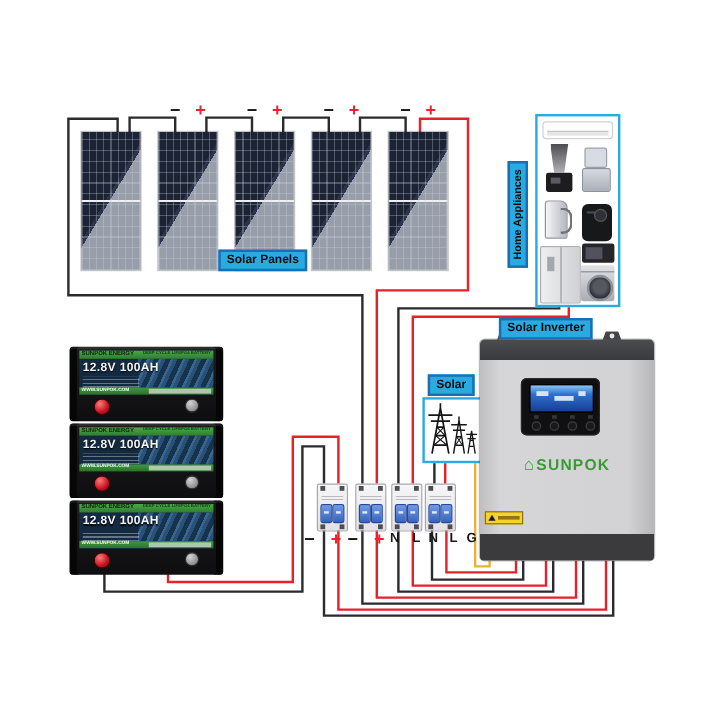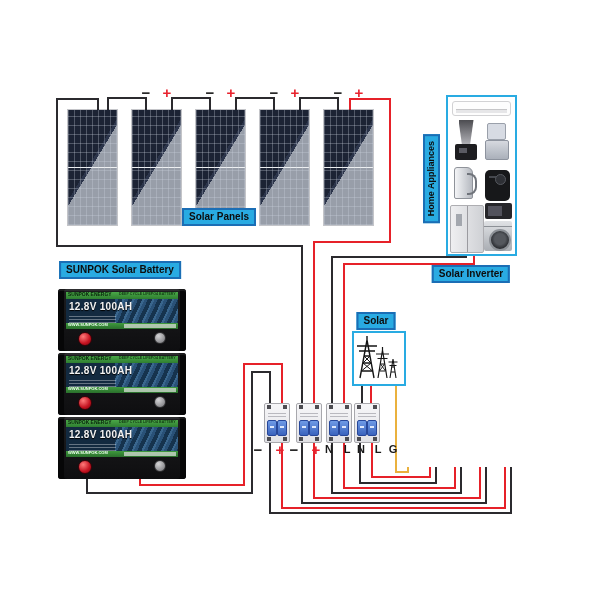--- a/index.html
+++ b/index.html
@@ -166,22 +166,21 @@
   <span class="term minus" style="left:146px">−</span>
   <span class="term plus" style="left:167px">+</span>
   <span class="term minus" style="left:210px">−</span>
   <span class="term plus" style="left:231px">+</span>
   <span class="term minus" style="left:274px">−</span>
   <span class="term plus" style="left:295px">+</span>
   <span class="term minus" style="left:338px">−</span>
   <span class="term plus" style="left:359px">+</span>
 
   <div class="badge center" style="left:219px;top:208px">Solar Panels</div>
-  <div class="badge center" style="left:120px;top:261px">SUNPOK Solar Battery</div>
-  <div class="badge center" style="left:471px;top:265px">Solar Inverter</div>
+  <div class="badge center" style="left:455px;top:265px">Solar Inverter</div>
   <div class="badge center" style="left:376px;top:312px">Solar</div>
   <div class="badge vert" style="left:423px;top:134px">Home Appliances</div>
 
   <div class="app-box">
     <div class="app ic-ac"></div>
     <div class="app ic-blender">
       <div class="bl-jar"></div>
       <div class="bl-base"></div>
     </div>
     <div class="app ic-processor">
@@ -265,20 +264,41 @@
       <div class="bat-fine"></div>
       <div class="bat-green-bot">
         <span class="bat-web">WWW.SUNPOK.COM</span>
         <span class="bat-seg"></span>
       </div>
     </div>
     <span class="terminal-pos"></span>
     <span class="terminal-neg"></span>
   </div>
 
+  <div class="inverter">
+    <span class="inv-tab" style="left:14px"></span>
+    <span class="inv-tab" style="left:102px"></span>
+    <div class="inv-top"></div>
+    <div class="inv-display">
+      <div class="inv-screen">
+        <span class="scr-mark" style="left:5px;top:5px;width:10px;height:4px"></span>
+        <span class="scr-mark" style="left:20px;top:9px;width:16px;height:4px"></span>
+        <span class="scr-mark" style="left:40px;top:5px;width:6px;height:4px"></span>
+      </div>
+      <span class="inv-btn" style="left:9px"></span>
+      <span class="inv-btn" style="left:24px"></span>
+      <span class="inv-btn" style="left:39px"></span>
+      <span class="inv-btn" style="left:54px"></span>
+    </div>
+    <div class="inv-logo">
+      <span class="house">⌂</span><span>SUNPOK</span>
+    </div>
+    <div class="inv-warn"></div>
+    <div class="inv-bottom"></div>
+  </div>
 
   <div class="breaker" style="left:264px">
     <span class="brk-screw tl"></span>
       <span class="brk-screw tr"></span>
     <span class="brk-screw bl"></span>
       <span class="brk-screw br"></span>
     <span class="brk-lines"></span>
     <span class="brk-rocker r1"></span>
     <span class="brk-rocker r2"></span>
   </div>

